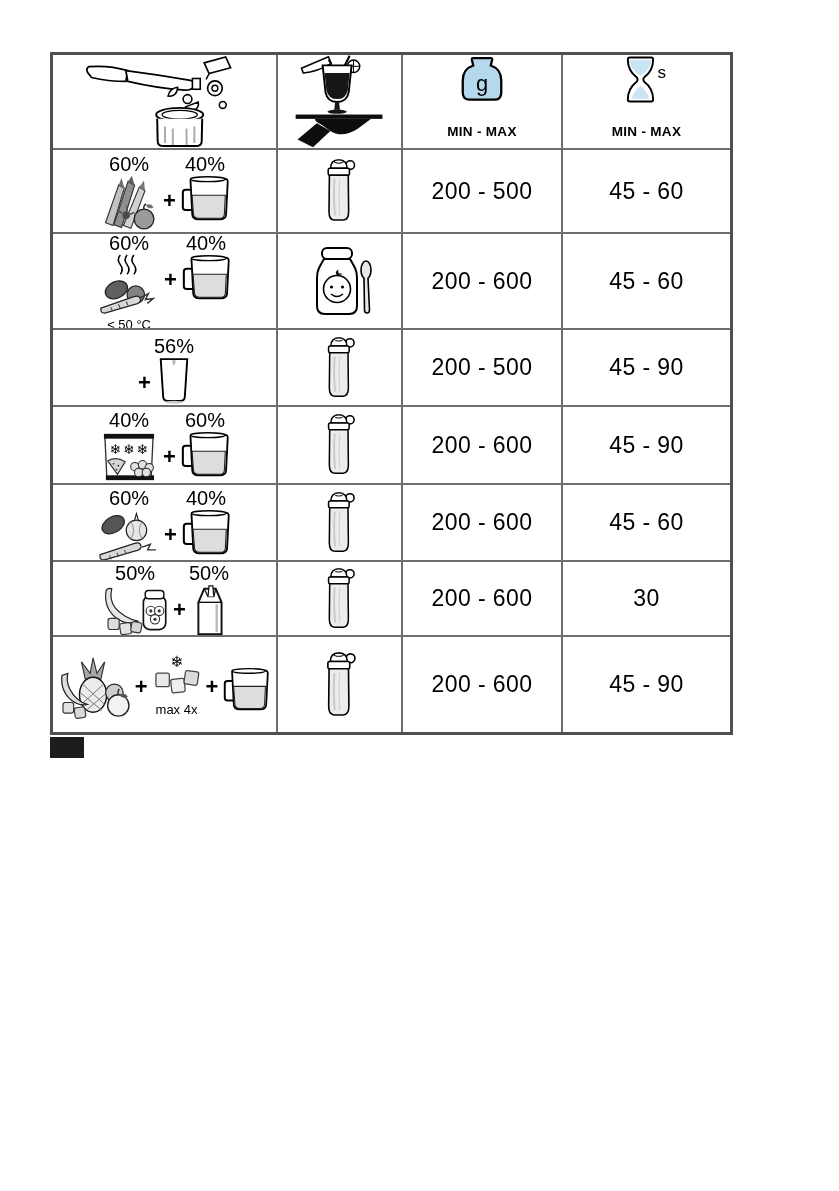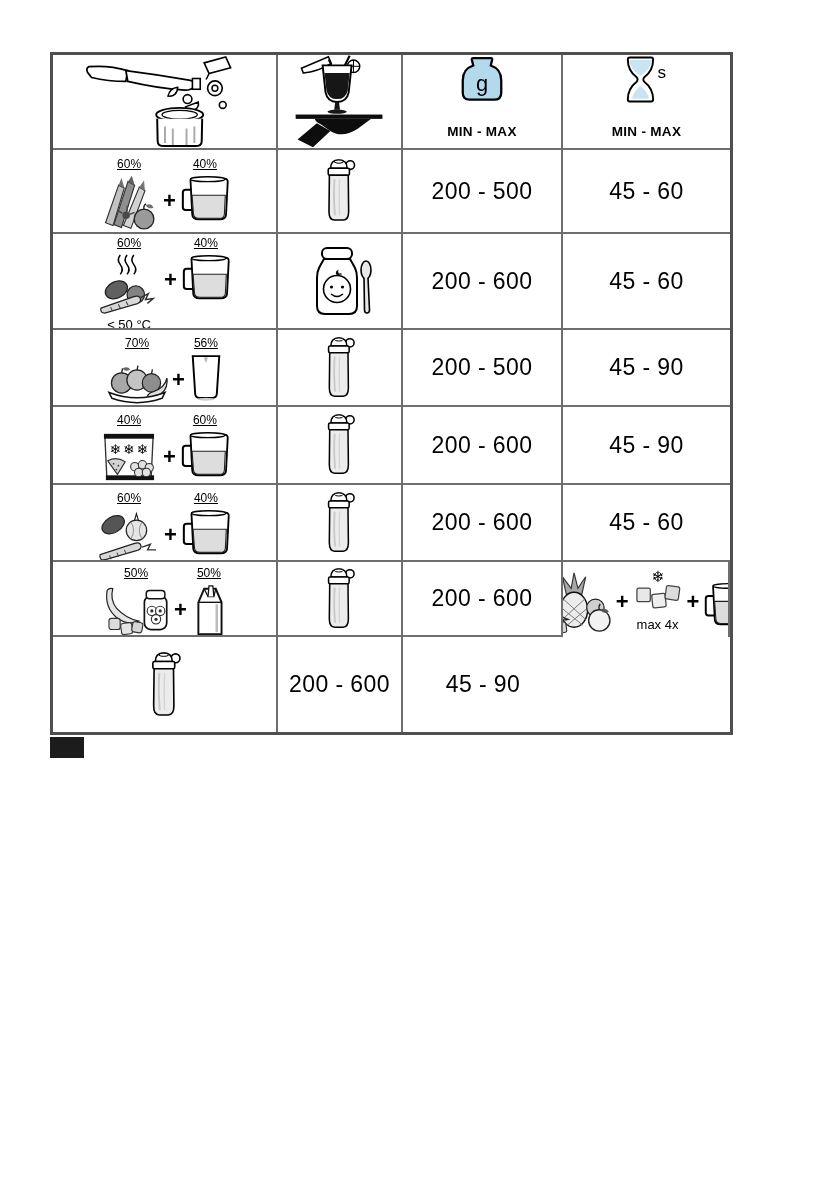--- a/index.html
+++ b/index.html
@@ -20,21 +20,21 @@
     display:flex; align-items:center; justify-content:center;
     position:relative; overflow:hidden;
   }
   .cell.lc { border-right:none; }
   .cell.lr { border-bottom:none; }
   .hdr-metric { flex-direction:column; justify-content:flex-end; padding-bottom:9px; }
   .minmax { font-weight:bold; font-size:13.5px; letter-spacing:.3px; margin-top:20px; }
   .val { font-size:23px; letter-spacing:.4px; }
   .ing { display:flex; align-items:flex-start; justify-content:center; width:100%; padding:4px 2px 0 2px; }
   .ing-item { display:flex; flex-direction:column; align-items:center; }
-  .pct { font-size:12px; line-height:20px;text-decoration:underline; }
+  .pct { font-size:20px; line-height:20px; }
   .plus { font-size:22px; font-weight:bold; margin:34px 3px 0 3px; }
   .plus.low { margin-top:20px; }
   .note { font-size:13px; line-height:18px; margin-top:1px; white-space:nowrap; }
   .page-marker { position:absolute; left:50px; top:737px; width:34px; height:21px; background:#1c1c1c; }
   svg text { font-family:"Liberation Sans", sans-serif; }
 </style>
 </head>
 <body>
 
 <div class="guide-table">
@@ -182,32 +182,20 @@
   </div>
   <div class="cell">
       <span class="val">200 - 600</span>
     </div>
   <div class="cell lc">
       <span class="val">45 - 60</span>
     </div>
 
   <div class="cell">
     <div class="ing">
-      <div class="ing-item">
-        <span class="pct">70%</span>
-        <svg width="64" height="54" viewBox="0 0 66 56">
-          <circle cx="17" cy="31" r="10.5" fill="#a8a8a8" stroke="#222" stroke-width="1.3"></circle>
-          <circle cx="33" cy="28" r="10.5" fill="#c4c4c4" stroke="#222" stroke-width="1.3"></circle>
-          <circle cx="48" cy="31" r="9.5" fill="#8e8e8e" stroke="#222" stroke-width="1.3"></circle>
-          <path d="M17 21 l1 -5 M33 18 l1 -5 M48 22 l1 -5" stroke="#222" stroke-width="1.4" fill="none"></path>
-          <path d="M18 16 q5 -3 8 1 q-5 3 -8 -1 Z" fill="#666"></path>
-          <path d="M50 40 Q62 36 64 26 Q66 40 52 46 Q46 48 44 44 Q46 41 50 40 Z" fill="#e0e0e0" stroke="#222" stroke-width="1.3"></path>
-          <path d="M4 41 Q33 52 62 41 L59 47 Q33 56 7 47 Z" fill="#fff" stroke="#111" stroke-width="1.6"></path>
-        </svg>
-      </div>
       <span class="plus">+</span>
       <div class="ing-item">
         <span class="pct">56%</span>
         <svg width="36" height="48" viewBox="0 0 38 50">
           <path d="M5 3 H33 L30.4 43 Q30 47 25.5 47 H12.5 Q8 47 7.6 43 Z" fill="#fff" stroke="#000" stroke-width="2"></path>
           <path d="M17 4 Q18.5 15 21 4.5 Z" fill="#b9b9b9"></path>
           <ellipse cx="19" cy="48.5" rx="9" ry="1.5" fill="#ccc"></ellipse>
         </svg>
       </div>
     </div>
@@ -366,20 +354,23 @@
       <ellipse cx="20.5" cy="4.6" rx="5.5" ry="2" fill="#fff" stroke="#000" stroke-width="1.3"></ellipse>
       <rect x="7" y="13" width="27" height="9" rx="2" fill="#fff" stroke="#000" stroke-width="2"></rect>
       <path d="M8.5 22 L8 68 Q8 79 15 79 H26 Q33 79 33 68 L32.5 22 Z" fill="#ececec" stroke="#000" stroke-width="2"></path>
       <path d="M15 27 Q13.5 48 15.5 73" fill="none" stroke="#c8c8c8" stroke-width="2.4"></path>
       <path d="M21.5 27 Q20.5 48 21.5 73" fill="none" stroke="#d4d4d4" stroke-width="1.8"></path>
     </svg>
   </div>
   <div class="cell">
       <span class="val">200 - 600</span>
     </div>
+  <div class="cell lc">
+      <span class="val">30</span>
+    </div>
 
   <div class="cell lr">
     <div class="ing">
       <div class="ing-item">
         <svg width="74" height="66" viewBox="0 0 76 68">
           <path d="M28 26 L24 8 L33 20 L36 4 L40 20 L48 8 L44 26 Z" fill="#a8a8a8" stroke="#333" stroke-width="1.2"></path>
           <ellipse cx="36" cy="42" rx="14" ry="18" fill="#ececec" stroke="#111" stroke-width="1.5"></ellipse>
           <path d="M25 31 L48 52 M23 40 L45 58 M47 31 L25 51 M49 41 L29 58" stroke="#777" stroke-width="1" fill="none"></path>
           <path d="M4 22 Q2 38 14 48 Q22 54 30 52 Q18 48 12 36 Q8 28 10 20 Z" fill="#dedede" stroke="#222" stroke-width="1.3"></path>
           <rect x="5" y="50" width="11" height="11" rx="2.5" fill="#e2e2e2" stroke="#333" stroke-width="1.2"></rect>

